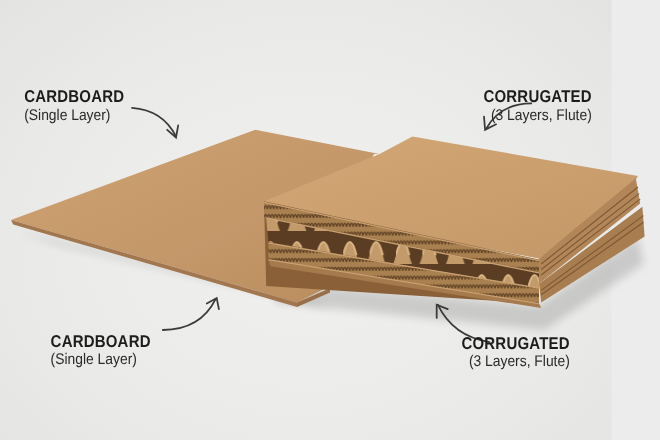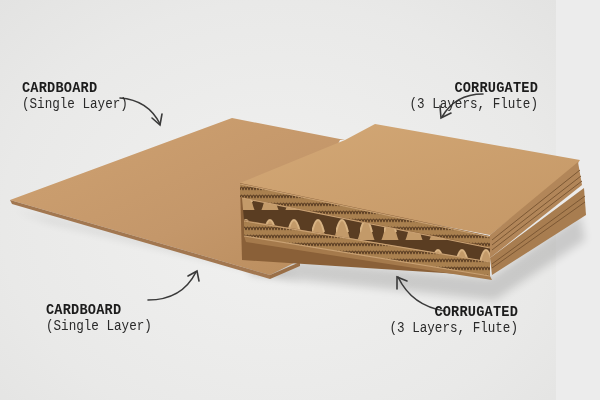--- a/index.html
+++ b/index.html
@@ -3,21 +3,21 @@
 <meta charset="utf-8">
 <style>
   html, body { margin: 0; padding: 0; }
   body {
     width: 600px; height: 400px; overflow: hidden;
     background: #ececec;
     font-family: "Liberation Sans", sans-serif;
     position: relative;
   }
   .stage { position: absolute; left: 0; top: 0; width: 556px; height: 400px;
-    background: radial-gradient(ellipse at 50% 55%, #f1f1f0 0%, #e9e9e8 70%, #e3e3e2 100%); font-family: Liberation Mono, monospace; }
+    background: radial-gradient(ellipse at 50% 55%, #f1f1f0 0%, #e9e9e8 70%, #e3e3e2 100%); }
   svg.scene { position: absolute; left: 0; top: 0; }
   .label { position: absolute; color: #1c1c1c; line-height: 1.12; }
   .label .title { font-weight: bold; font-size: 15.5px; letter-spacing: 0.2px; display: block;
     transform: scaleX(0.88); transform-origin: left center; }
   .label .sub { font-size: 14px; display: block; transform: scaleX(0.9); transform-origin: left center; color: #2a2a2a; }
   .label.right .title, .label.right .sub { transform-origin: right center; text-align: right; }
   #lbl-tl { left: 22px; top: 80px; }
   #lbl-tr { right: 18px; top: 80px; width: 160px; text-align: right; }
   #lbl-bl { left: 46px; top: 302px; }
   #lbl-br { right: 38px; top: 304px; width: 160px; text-align: right; }

